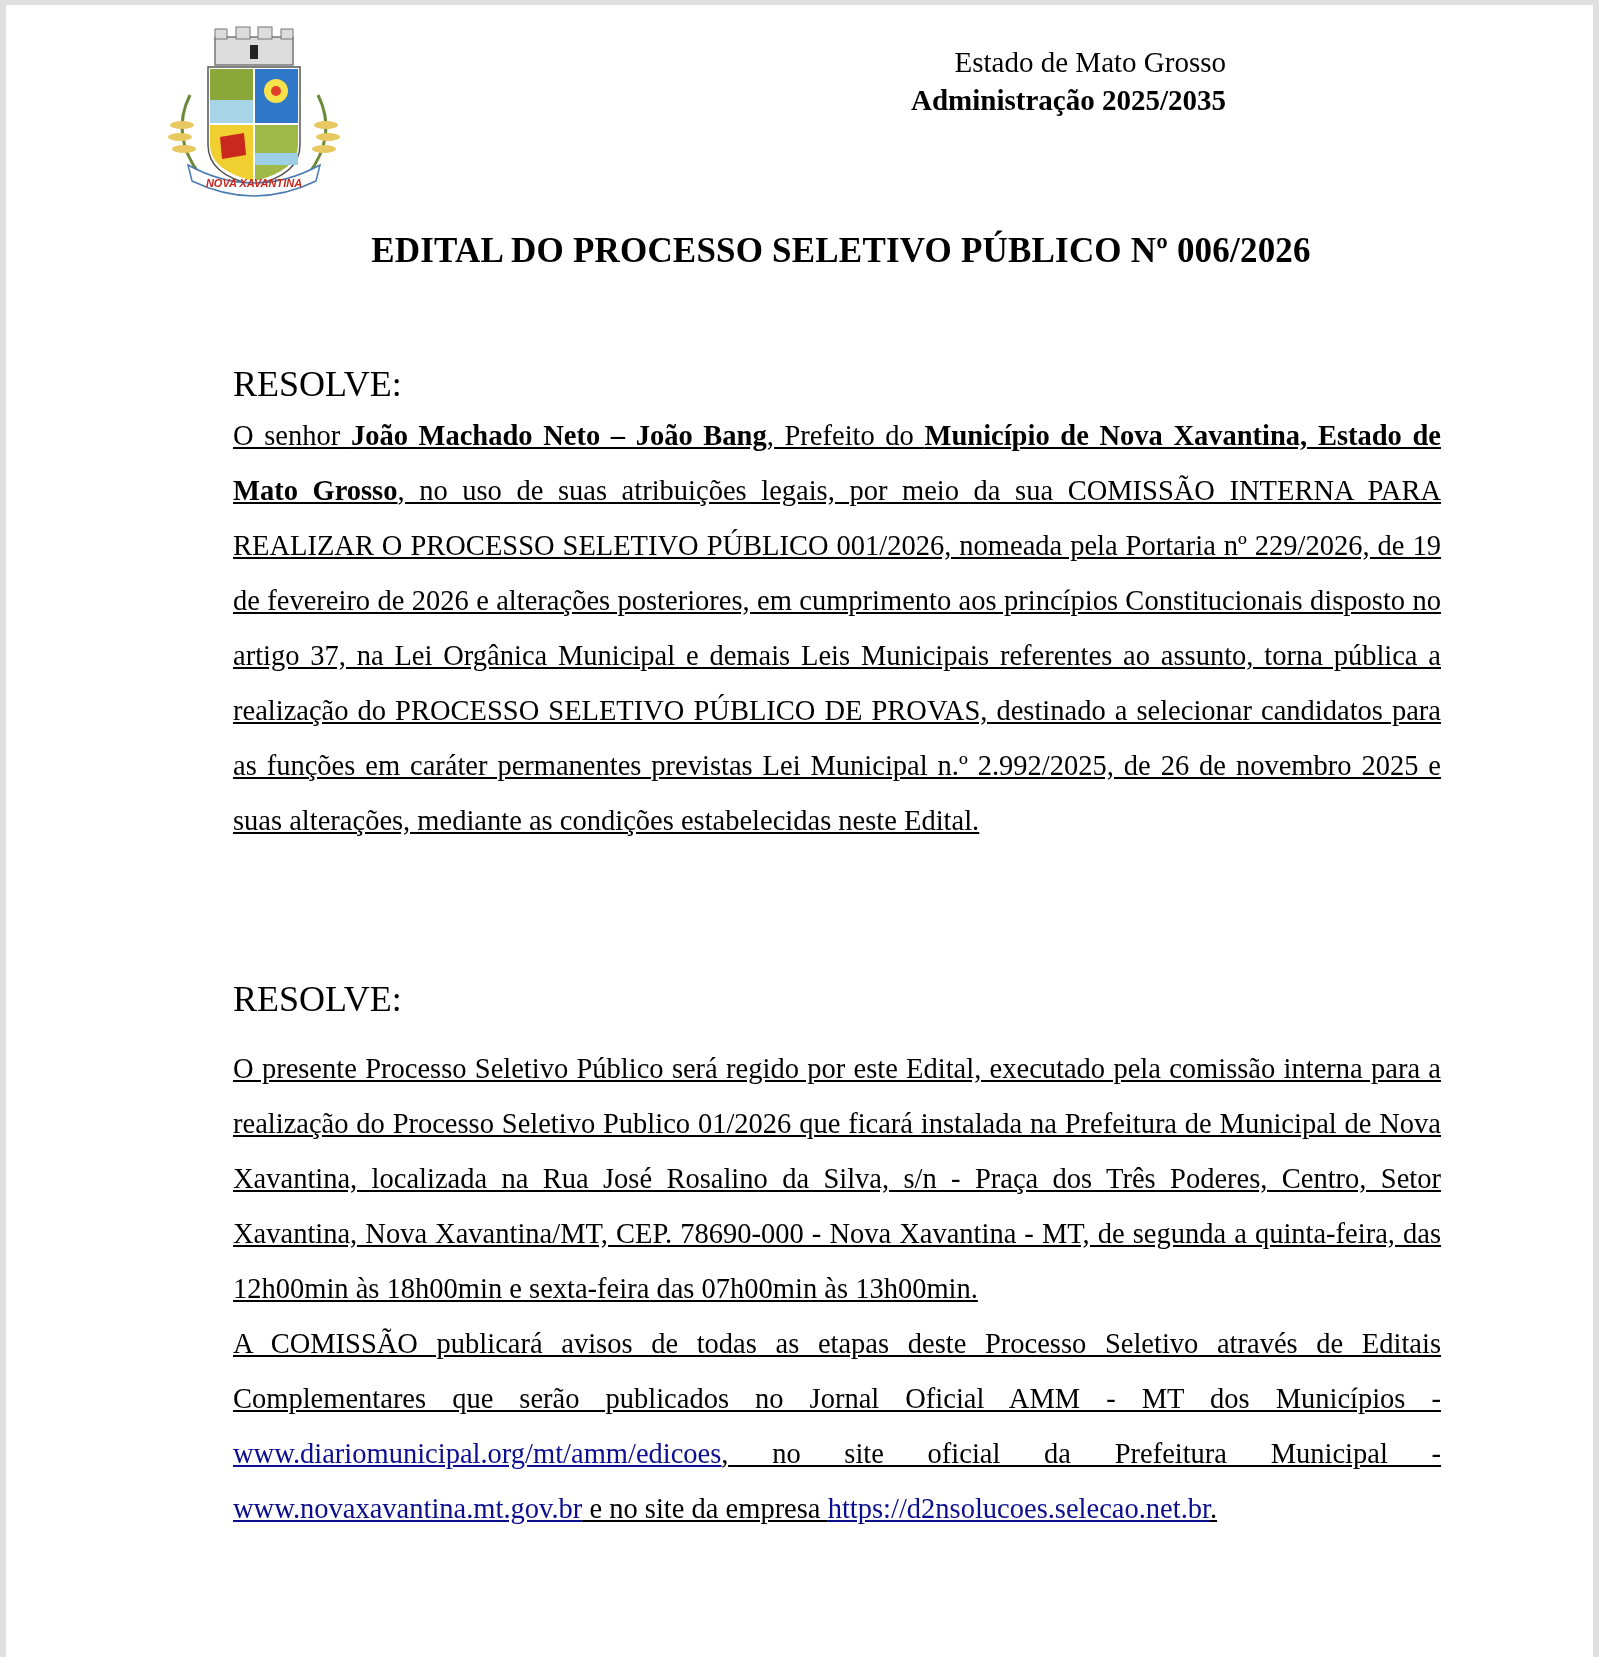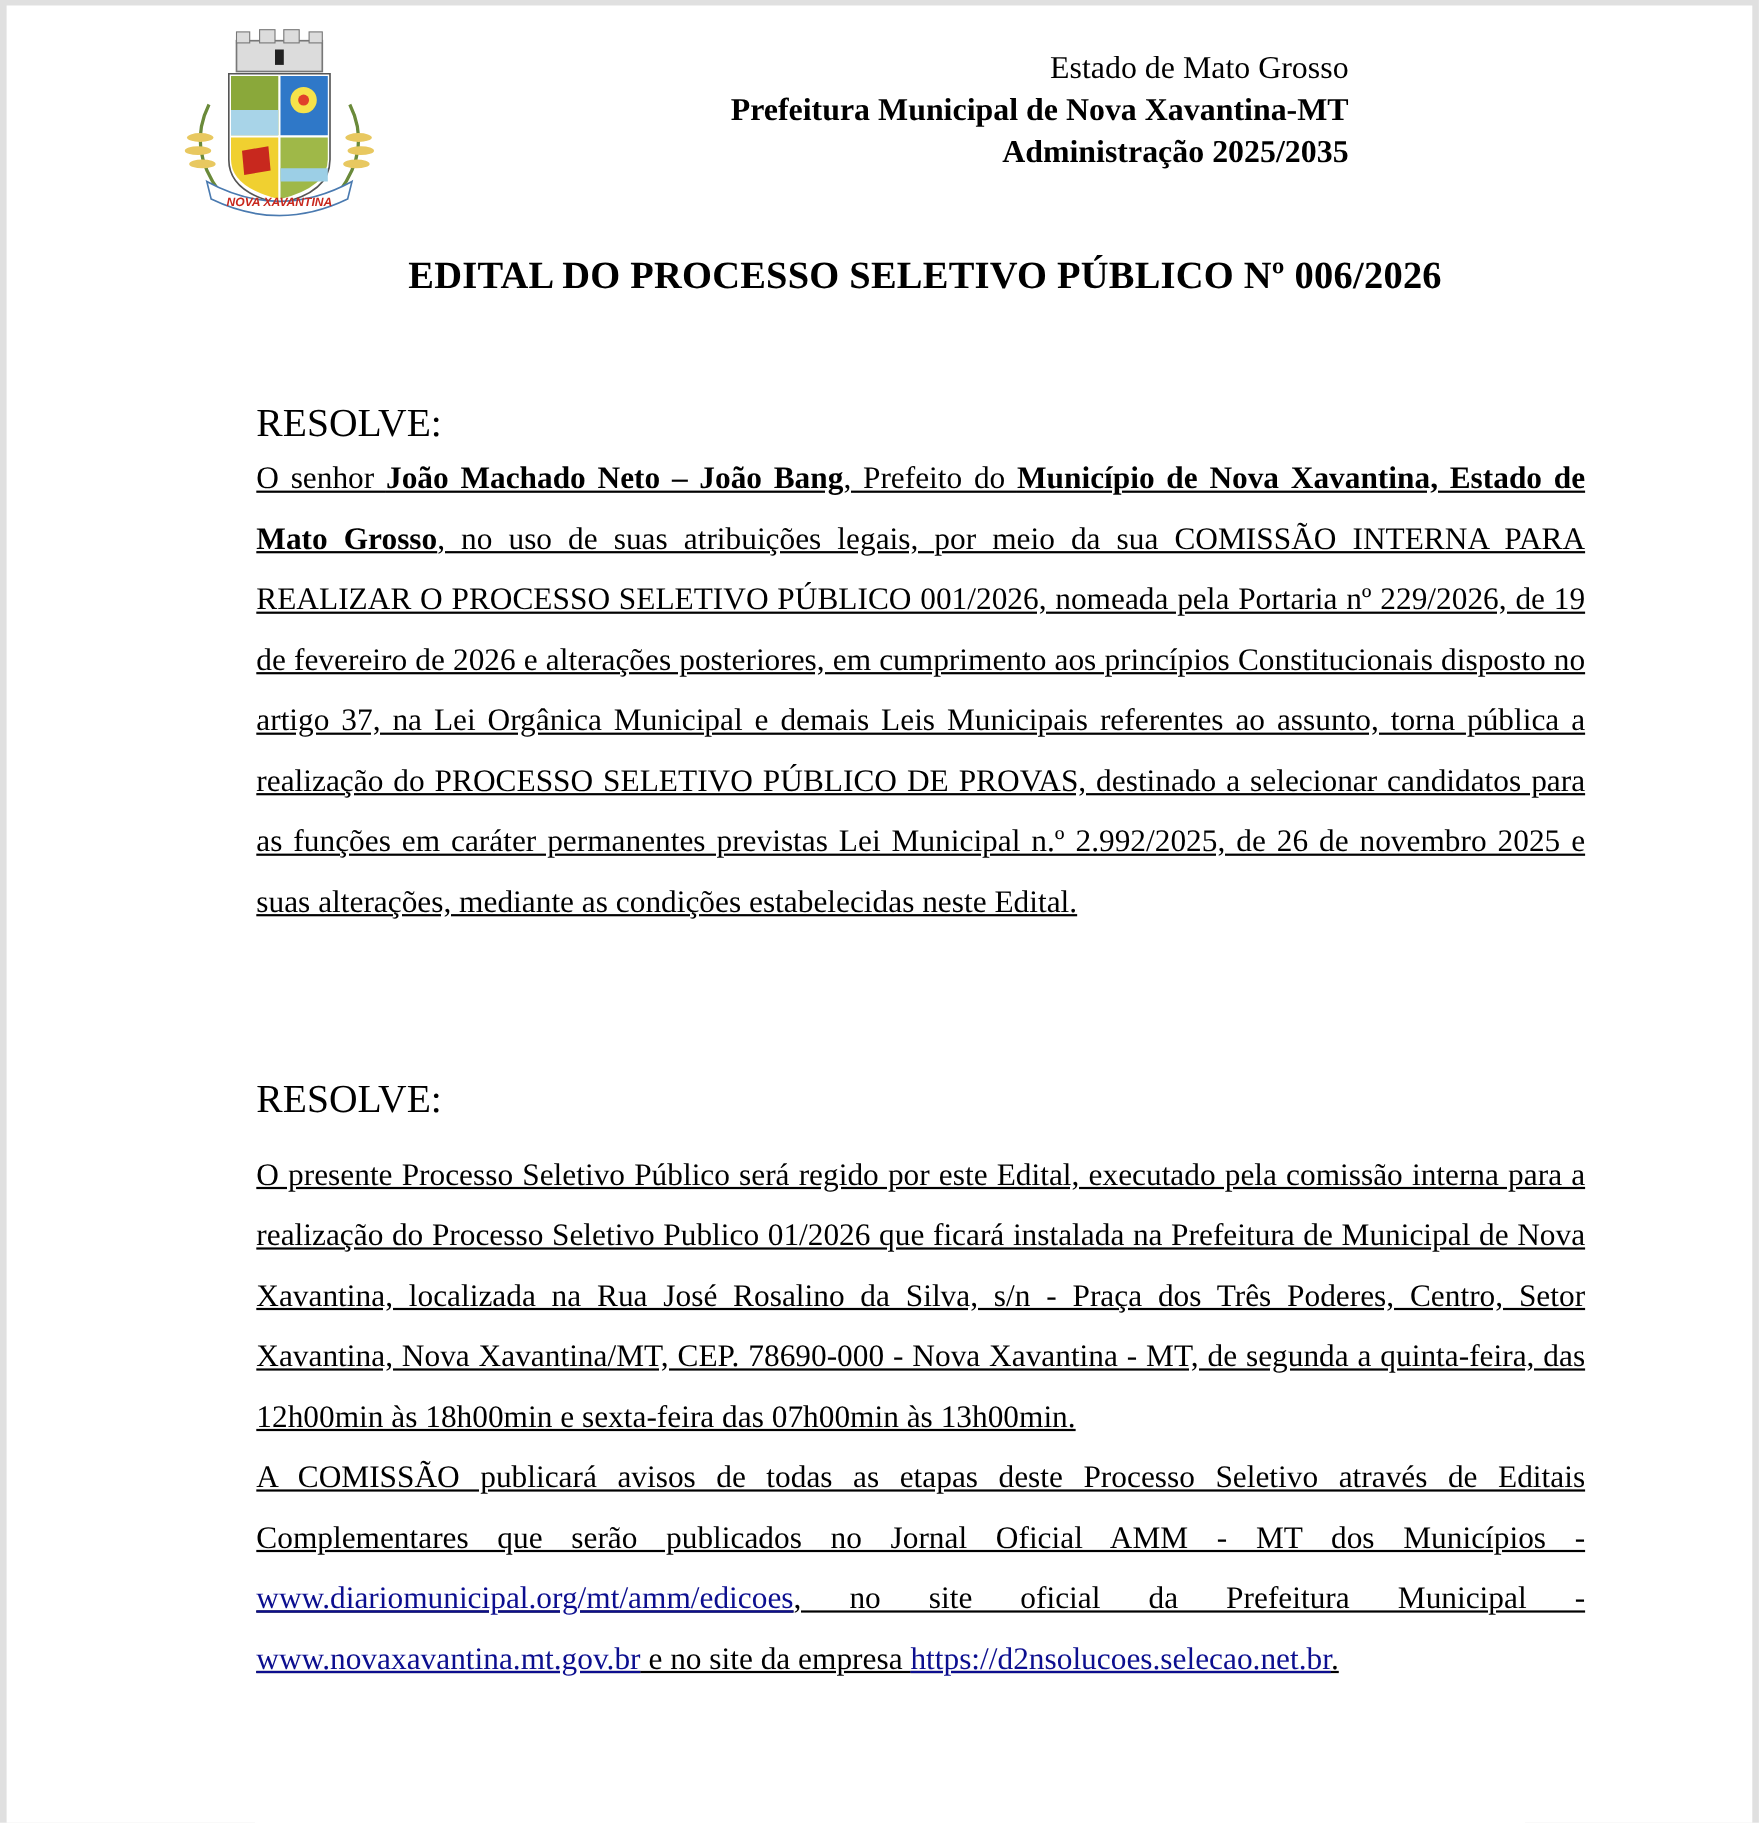--- a/index.html
+++ b/index.html
@@ -72,21 +72,20 @@
       <path d="M95 110 H138 V130 Q138 155 95 166 Z" fill="#9fb848"></path>
       <path d="M95 138 H138 V150 H95 Z" fill="#9ccfe6"></path>
 
       <path d="M28 150 Q94 186 160 150 L156 166 Q94 196 32 166 Z" fill="#fff" stroke="#4a7ab0" stroke-width="1.5"></path>
       <text x="94" y="172" text-anchor="middle" font-size="11" fill="#c8281e" font-family="Liberation Sans, sans-serif" font-weight="bold">NOVA XAVANTINA</text>
     </svg>
   </div>
 
   <div class="header">
     <div class="l1">Estado de Mato Grosso</div>
-    <div class="l2">Prefeitura Municipal de Nova Xavantina-MT</div>
     <div class="l3">Administração 2025/2035</div>
   </div>
 
   <div class="title">EDITAL DO PROCESSO SELETIVO PÚBLICO Nº 006/2026</div>
 
   <div class="heading" style="top:358px;">RESOLVE:</div>
 
   <div class="para" style="top:403px;">
     <p><span>O senhor </span><b>João Machado Neto – João Bang</b><span>, Prefeito do </span><b>Município de Nova Xavantina, Estado de Mato Grosso</b><span>, no uso de suas atribuições legais, por meio da sua COMISSÃO INTERNA PARA REALIZAR O PROCESSO SELETIVO PÚBLICO 001/2026, nomeada pela Portaria nº 229/2026, de 19 de fevereiro de 2026 e alterações posteriores, em cumprimento aos princípios Constitucionais disposto no artigo 37, na Lei Orgânica Municipal e demais Leis Municipais referentes ao assunto, torna pública a realização do PROCESSO SELETIVO PÚBLICO DE PROVAS, destinado a selecionar candidatos para as funções em caráter permanentes previstas Lei Municipal n.º 2.992/2025, de 26 de novembro 2025 e suas alterações, mediante as condições estabelecidas neste Edital.</span></p>
   </div>

